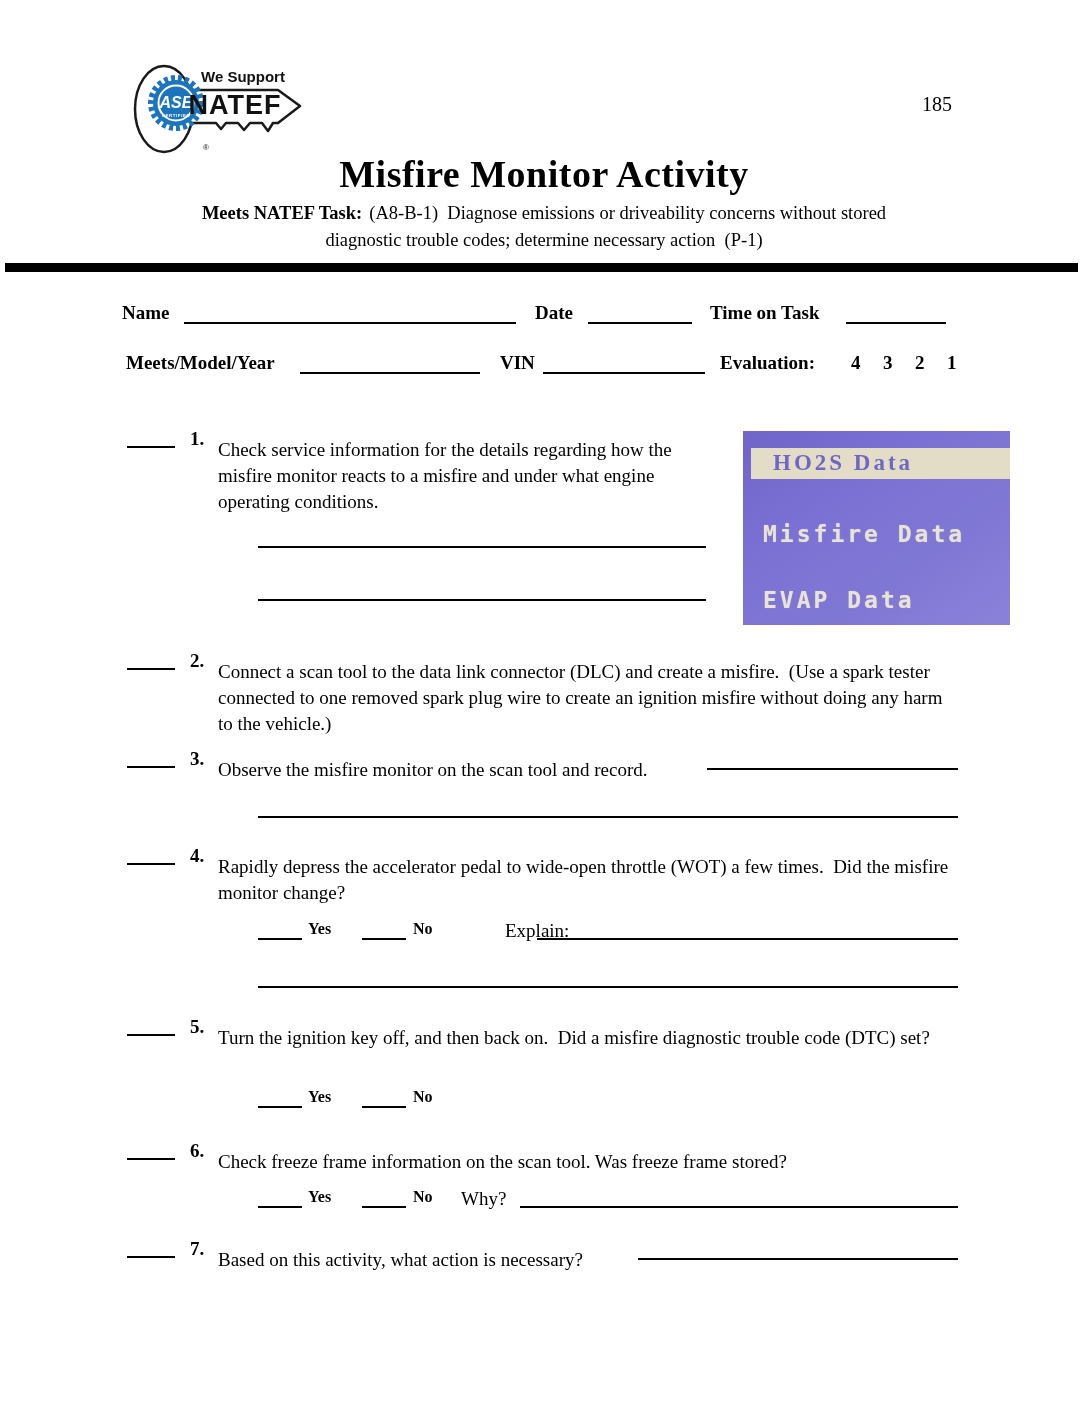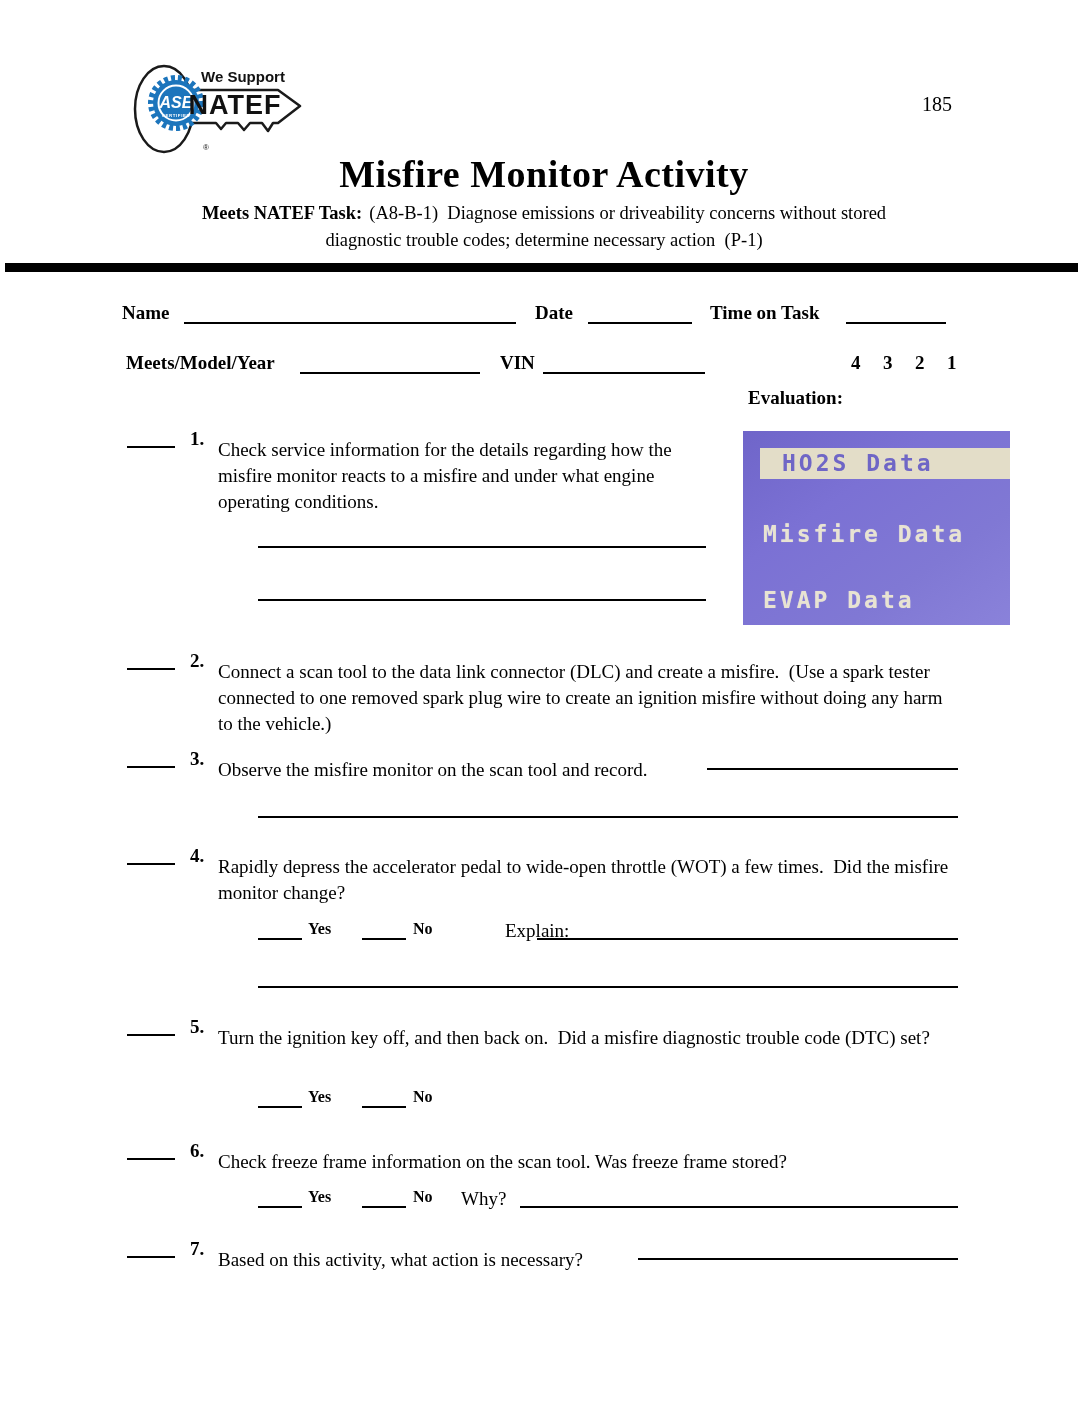--- a/index.html
+++ b/index.html
@@ -21,22 +21,23 @@
   .evalnum{font-size:19px;font-weight:bold;}
   .yn-label{font-size:16px;font-weight:bold;}
   .plain-label{font-size:19px;}
   
   .photo{
     width:267px;height:194px;overflow:hidden;
     background:linear-gradient(145deg,#6f65c9 0%,#7b71d4 35%,#8078d4 70%,#8a82da 100%);
     font-family:"DejaVu Sans Mono", monospace;
   }
   .photo .hibar{
-    position:absolute;left:17px;top:17px;width:267px;height:31px;
+    position:absolute;left:8px;top:17px;width:267px;height:31px;
     background:#e3ddc8;
+    font-family:Liberation Serif, serif;
   }
   .photo .hibar span{
     position:absolute;left:22px;top:2px;
     font-size:23px;font-weight:bold;letter-spacing:3px;color:#6f66c6;
   }
   .photo .mitem{
     position:absolute;font-size:23px;font-weight:bold;letter-spacing:3px;color:#e8e3d2;
     text-shadow:0 0 1px rgba(255,255,255,.45);
   }
   
@@ -82,21 +83,21 @@
   <div class="abs uline" style="left:184px;top:322px;width:332px;"><span></span></div>
   <div class="abs info-label" style="left:535px;top:302px;">Date</div>
   <div class="abs uline" style="left:588px;top:322px;width:104px;"><span></span></div>
   <div class="abs info-label" style="left:710px;top:302px;">Time on Task</div>
   <div class="abs uline" style="left:846px;top:322px;width:100px;"><span></span></div>
 
   <div class="abs info-label" style="left:126px;top:352px;">Meets/Model/Year</div>
   <div class="abs uline" style="left:300px;top:372px;width:180px;"><span></span></div>
   <div class="abs info-label" style="left:500px;top:352px;">VIN</div>
   <div class="abs uline" style="left:543px;top:372px;width:162px;"><span></span></div>
-  <div class="abs info-label" style="left:748px;top:352px;margin-top:35px;">Evaluation:</div>
+  <div class="abs info-label" style="left:720px;top:352px;">Evaluation:</div>
   <div class="abs evalnum" style="left:851px;top:352px;">4</div>
   <div class="abs evalnum" style="left:883px;top:352px;">3</div>
   <div class="abs evalnum" style="left:915px;top:352px;">2</div>
   <div class="abs evalnum" style="left:947px;top:352px;">1</div>
 
   <div class="abs uline" style="left:127px;top:446px;width:48px;"></div>
   <div class="abs num" style="left:190px;top:428px;">1.</div>
   <div class="abs txt" style="left:218px;top:428px;width:490px;">Check service information for the details regarding how the misfire monitor reacts to a misfire and under what engine operating conditions.</div>
   <div class="abs uline" style="left:258px;top:546px;width:448px;"></div>
   <div class="abs uline" style="left:258px;top:599px;width:448px;"></div>

